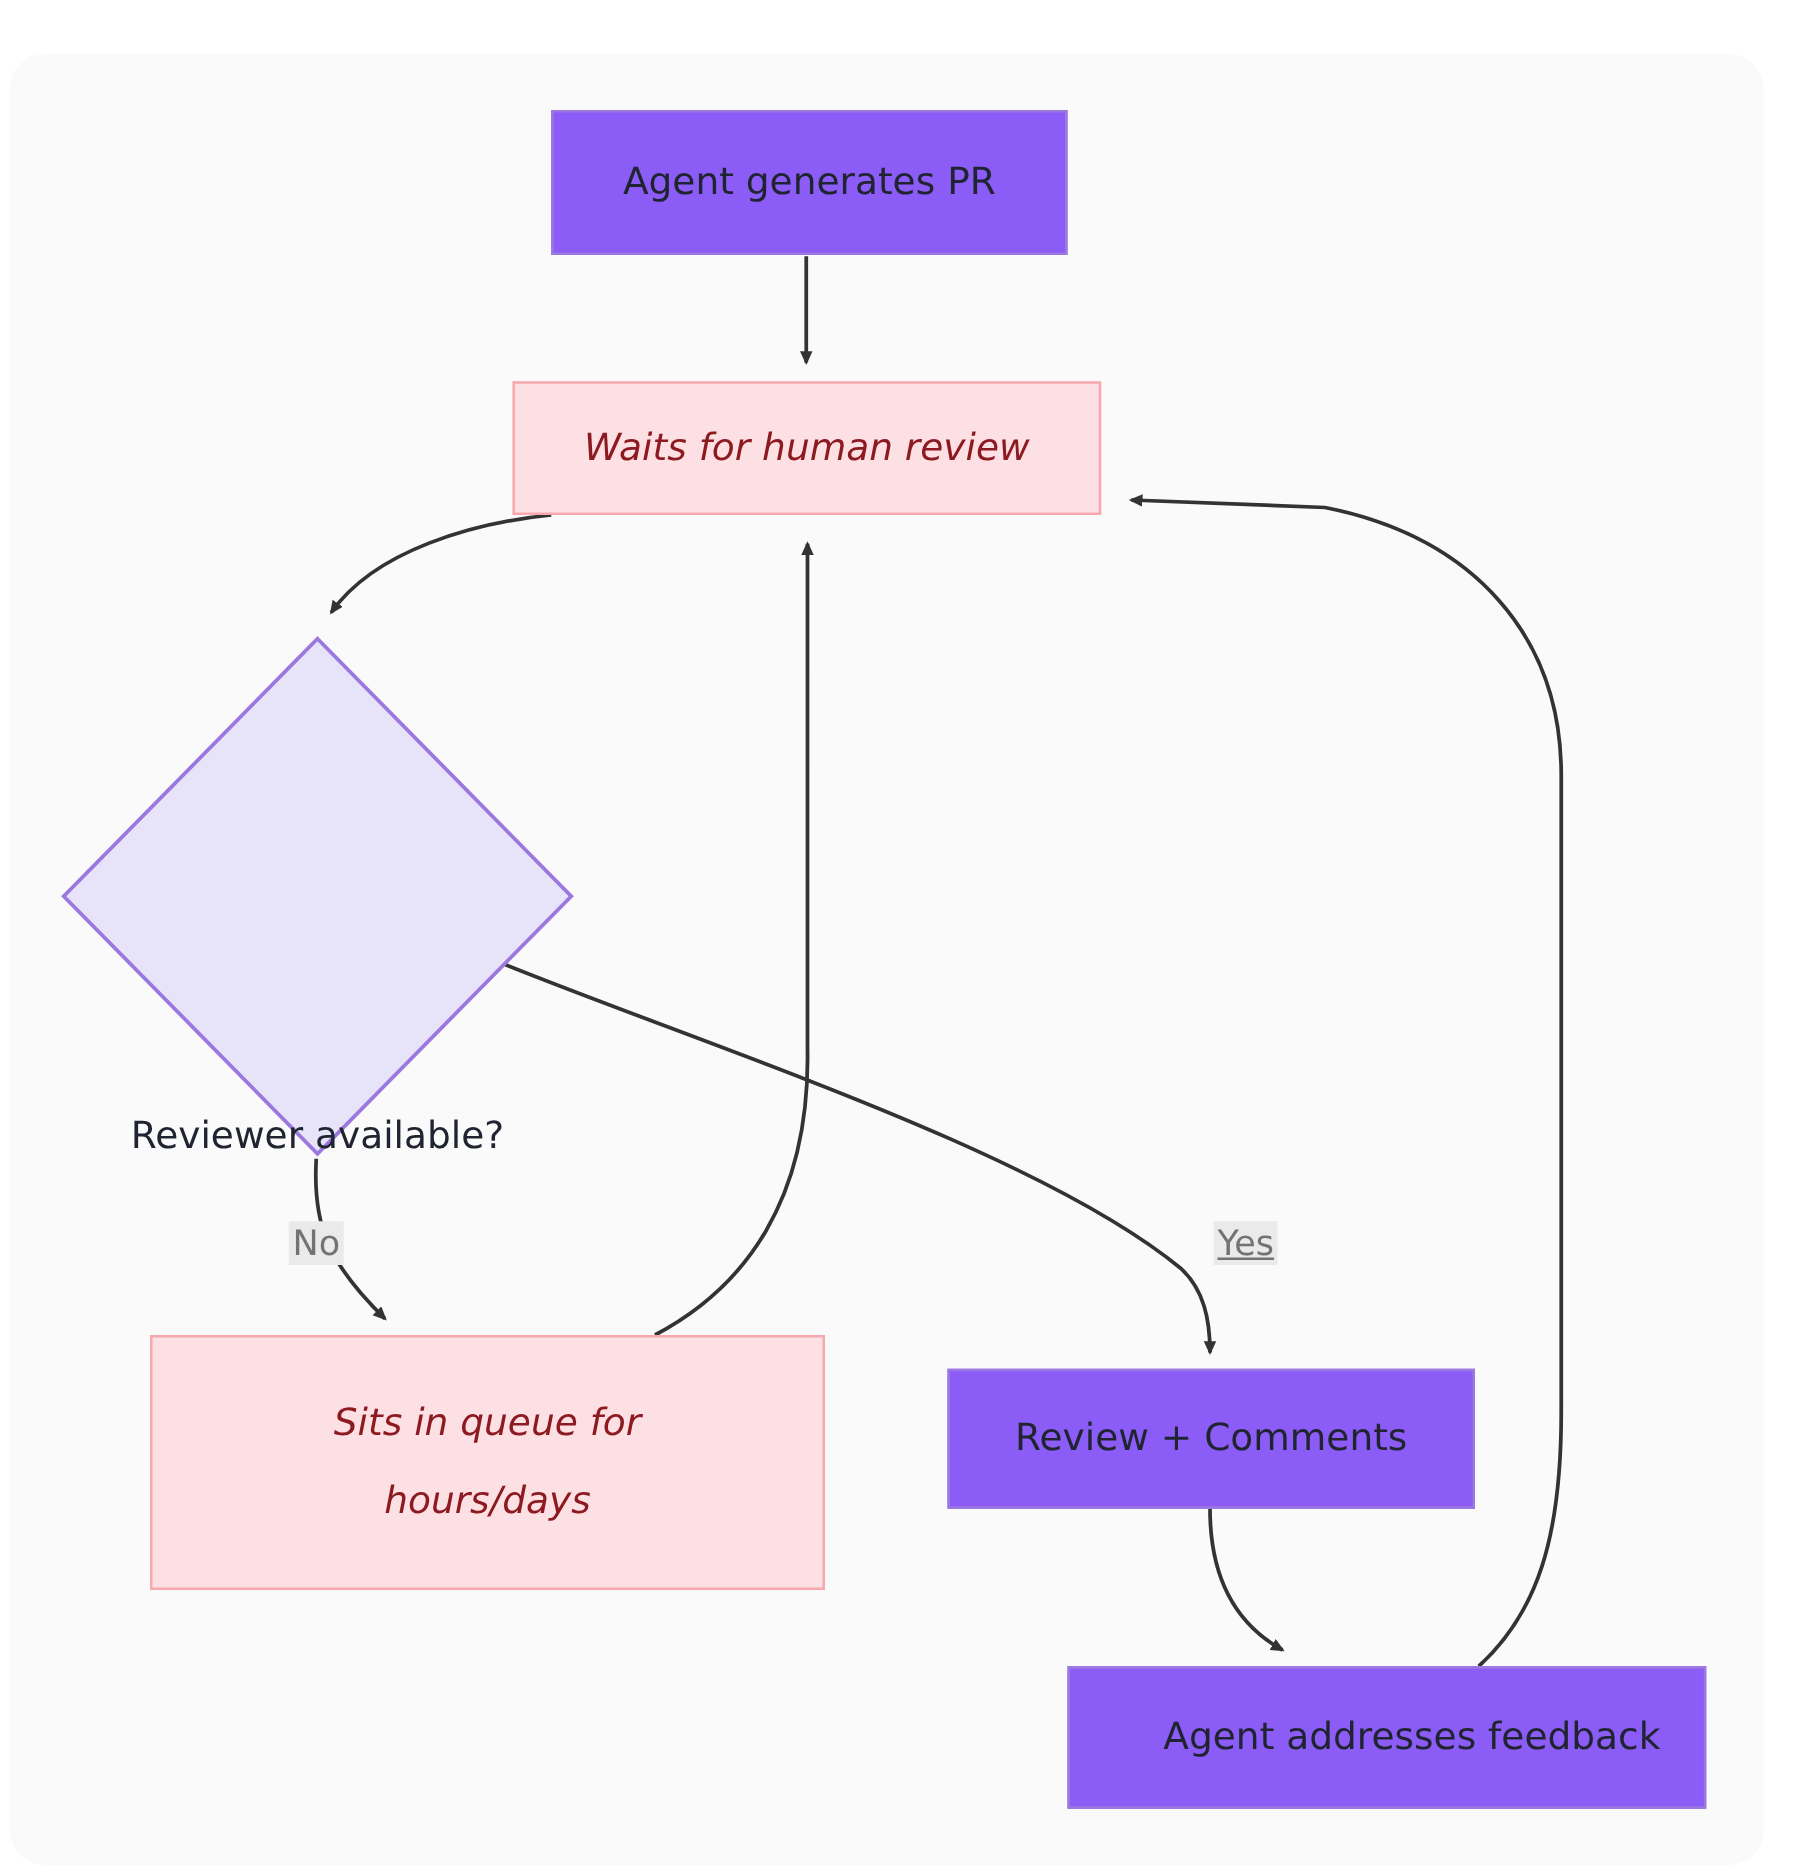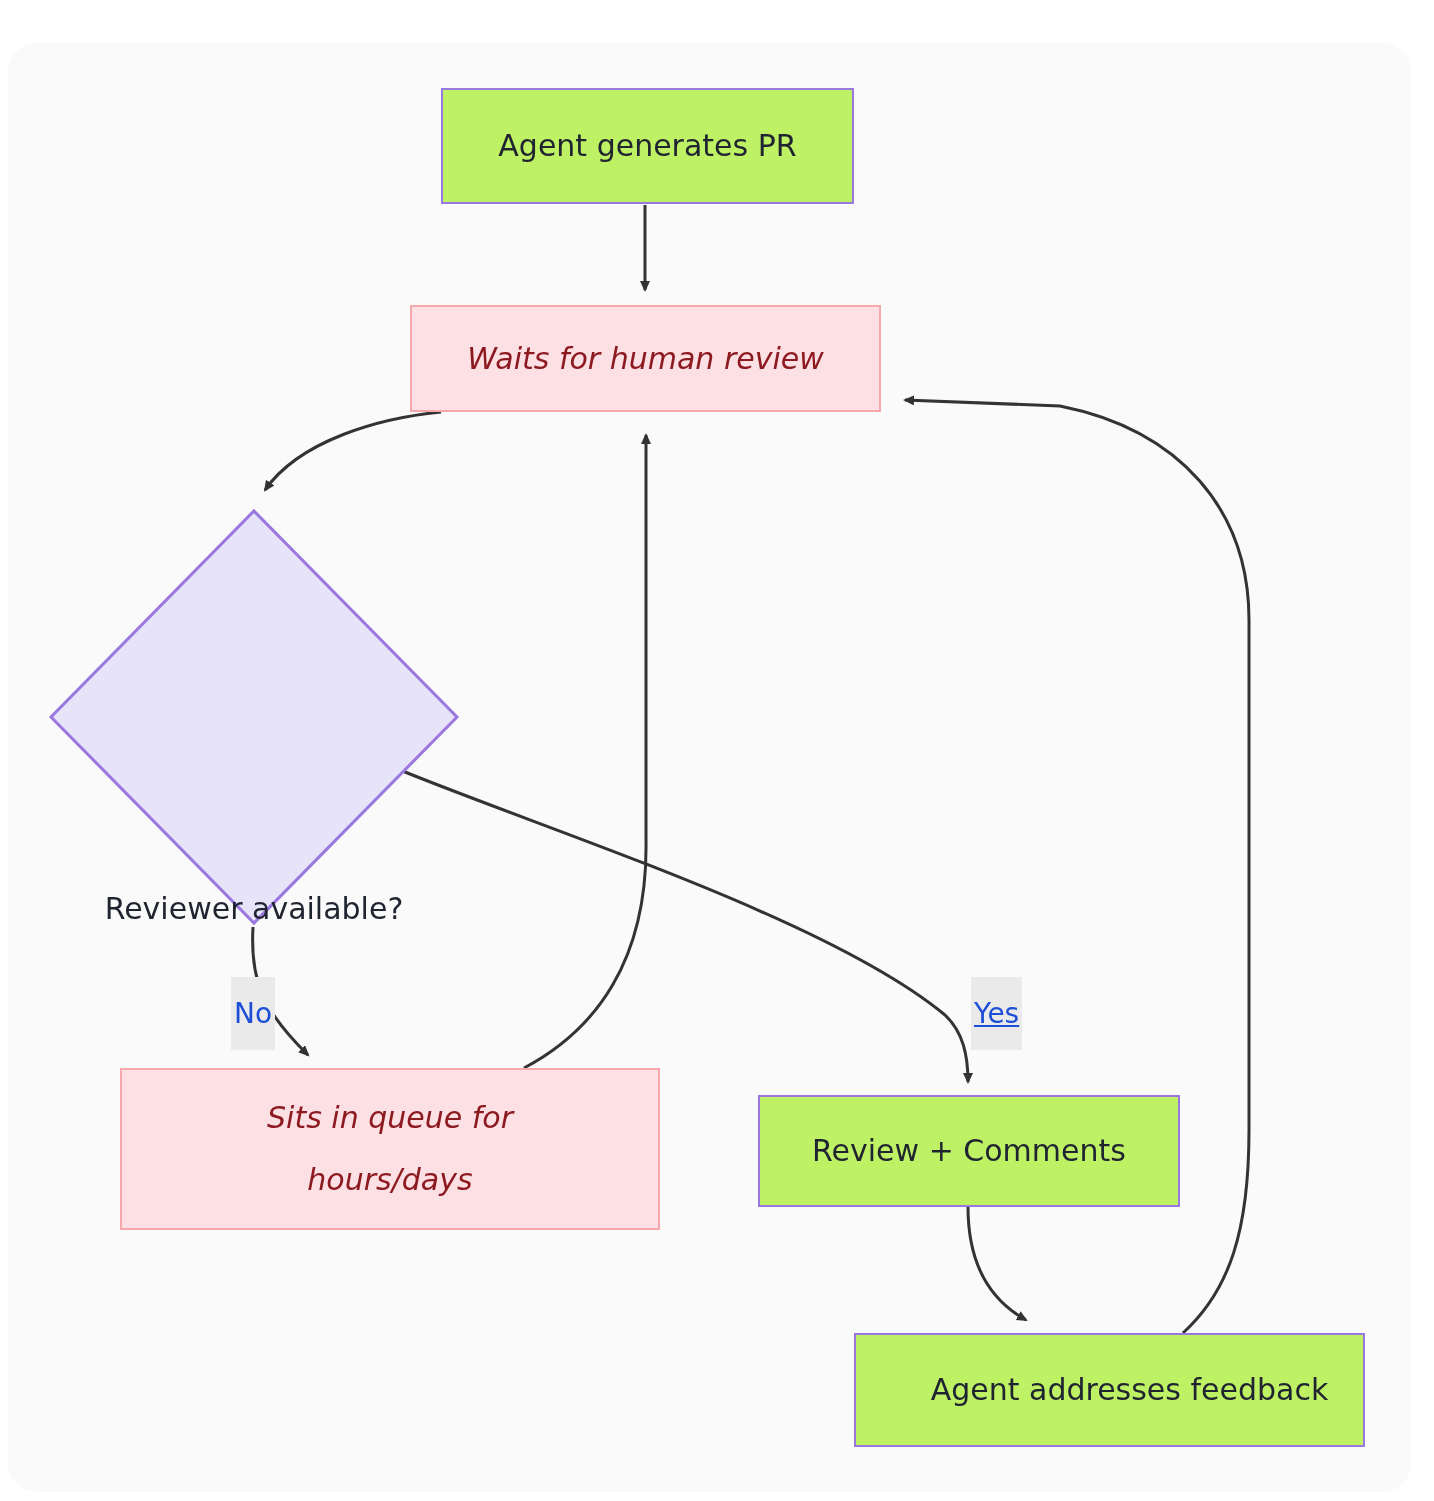--- a/index.html
+++ b/index.html
@@ -35,21 +35,21 @@
   .node {
     position: absolute;
     box-sizing: border-box;
     display: flex;
     align-items: center;
     justify-content: center;
     text-align: center;
     line-height: 1.6;
   }
   .node.process {
-    background: #bef264;
+    background: #8b5cf6;
     border: 2px solid #9b77e0;
     color: #1f2430;
     font-size: 30px;
   }
   .node.warn {
     background: #fde0e3;
     border: 2px solid #f6a8ad;
     color: #8d1a21;
     font-size: 30px;
     font-style: italic;
@@ -70,23 +70,23 @@
   .diamond-text {
     position: relative;
     z-index: 2;
     font-size: 30px;
     color: #1f2430;
     white-space: nowrap;
   }
   .edge-label {
     position: absolute;
     background: #eaeaea;
-    color: #1d4ed8;
+    color: #737373;
     font-size: 28px;
-    padding: 19px 3px;
+    padding: 0 3px;
     line-height: 1.25;
     z-index: 5;
   }
 </style>
 </head>
 <body>
 
 <div id="stage">
 
   <div id="canvas"></div>
@@ -121,21 +121,21 @@
     <span class="label">Waits for human review</span>
   </div>
 
   <div class="diamond-wrap" style="left:48px; top:508px; width:412px; height:418px;">
     <svg class="diamond-shape" viewBox="0 0 412 418" preserveAspectRatio="none" xmlns="http://www.w3.org/2000/svg">
       <polygon points="206,3 409,209 206,415 3,209" fill="#e7e3f9" stroke="#9b77e0" stroke-width="3"></polygon>
     </svg>
     <span class="diamond-text">Reviewer available?</span>
   </div>
 
-  <div class="node warn" style="left:120px; top:1068px; width:540px; height:162px; flex-direction:column; justify-content:center; overflow:hidden;">
+  <div class="node warn" style="left:120px; top:1068px; width:540px; height:204px; flex-direction:column; justify-content:center; overflow:hidden;">
     <span class="label">Sits in queue for</span>
     <span class="label" style="margin-top:14px;text-align:right;">hours/days</span>
   </div>
 
   <div class="node process" style="left:758px; top:1095px; width:422px; height:112px;">
     <span class="label">Review + Comments</span>
   </div>
 
   <div class="node process" style="left:854px; top:1333px; width:511px; height:114px;padding-left:40px;">
     <span class="label">Agent addresses feedback</span>

